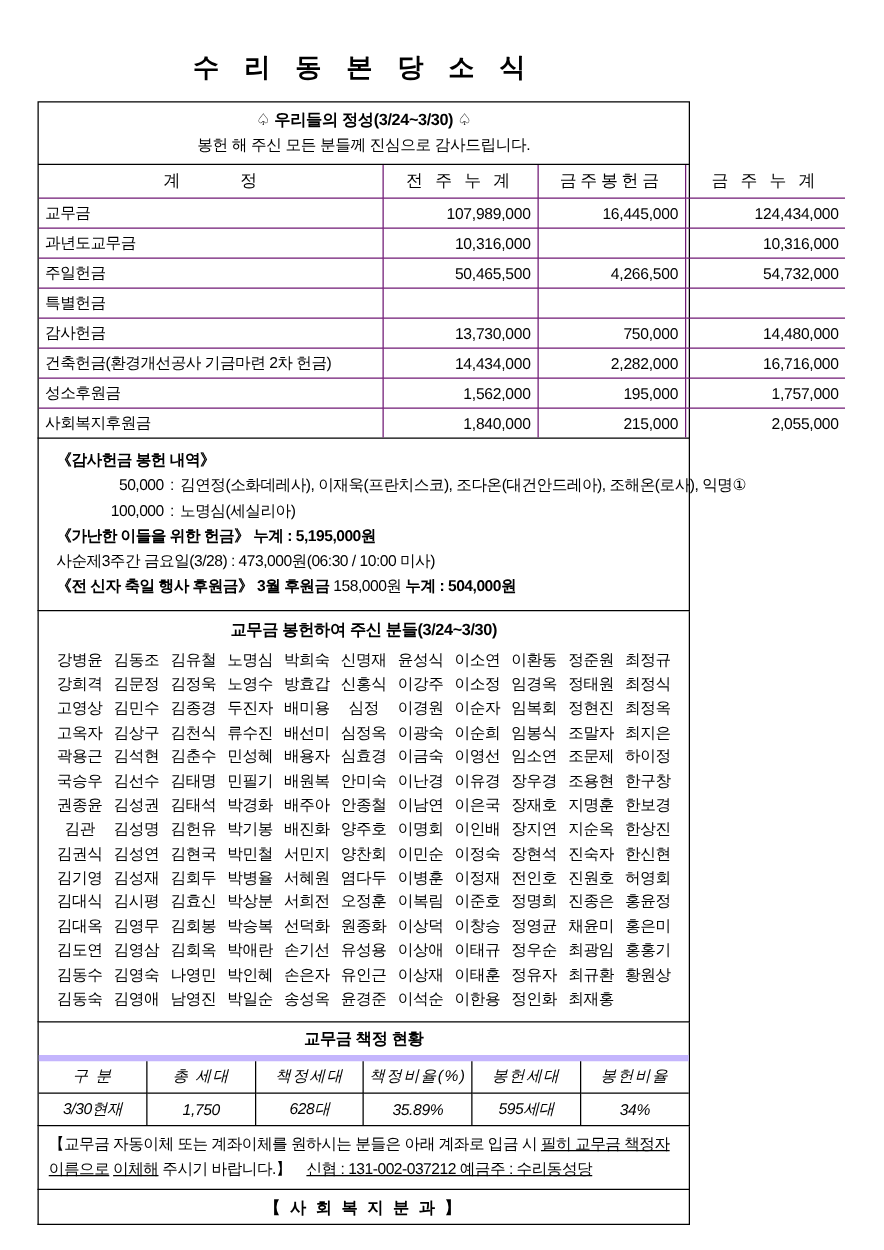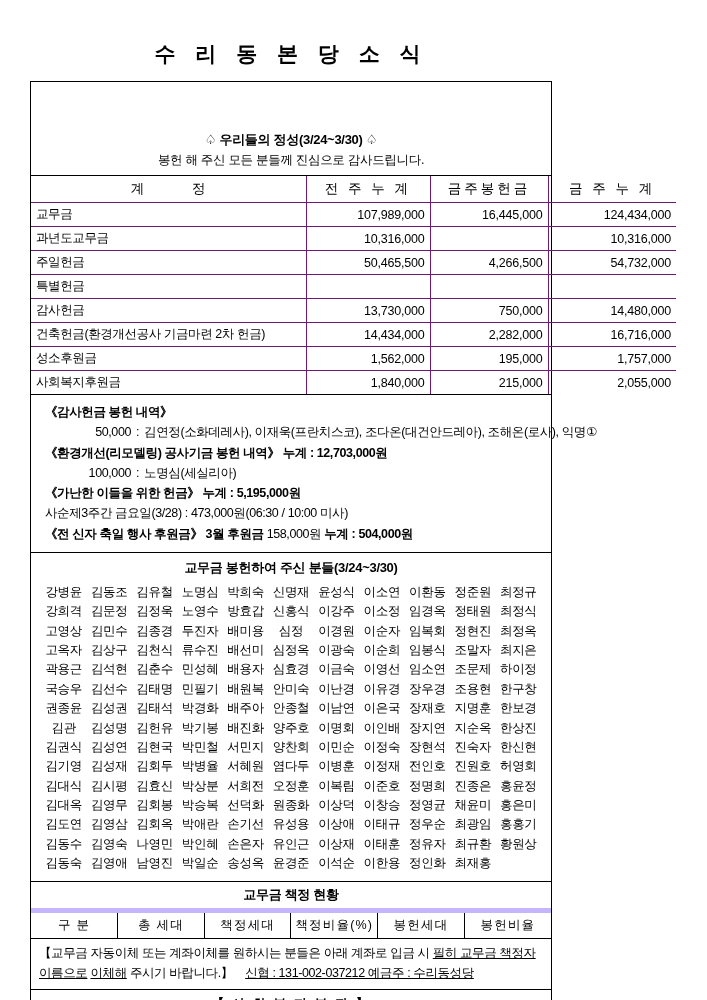--- a/index.html
+++ b/index.html
@@ -39,21 +39,20 @@
     box-sizing: border-box;
   }
   .block + .block { border-top: none; }
 
   .banner {
     text-align: center;
     font-size: 13px;
     font-weight: bold;
     padding: 5px 0 2px 0;
     letter-spacing: -0.3px;
-    margin-top: 44px;
   }
   .banner-sub {
     text-align: center;
     font-size: 12.5px;
     padding: 1px 0 6px 0;
     letter-spacing: -0.3px;
   }
 
   
   table.ftable {
@@ -140,20 +139,21 @@
     width: 100%;
     border-collapse: collapse;
     table-layout: fixed;
     font-size: 12.5px;
   }
   table.stats td {
     border: 1px solid #000;
     text-align: center;
     padding: 4px 0;
     letter-spacing: -0.3px;
+    font-style: italic;
   }
   table.stats tr:first-child td { border-top: none; }
   table.stats tr:last-child td { border-bottom: none; }
   table.stats tr td:first-child { border-left: none; }
   table.stats tr td:last-child { border-right: none; }
   table.stats td.hdr { letter-spacing: 1.2px; }
 
   
   .notice {
     padding: 5px 8px 6px 8px;
@@ -251,25 +251,20 @@
           </tr>
         </tbody>
     </table>
   </div>
 
   <div class="block">
     <div class="details">
       <div class="det-line det-head">《감사헌금 봉헌 내역》</div>
       <div class="det-line det-ind">
         <span class="amt">50,000</span><span class="sep">:</span><span>김연정(소화데레사), 이재욱(프란치스코), 조다온(대건안드레아), 조해온(로사), 익명①</span>
-      </div>
-      <div class="det-line">
-        <span class="det-head">《환경개선(리모델링) 공사기금 봉헌 내역》</span>
-        <span class="b">누계 :</span>
-        <span class="b">12,703,000원</span>
       </div>
       <div class="det-line det-ind">
         <span class="amt">100,000</span><span class="sep">:</span><span>노명심(세실리아)</span>
       </div>
       <div class="det-line">
         <span class="det-head">《가난한 이들을 위한 헌금》</span>
         <span class="b">누계 :</span>
         <span class="b">5,195,000원</span>
       </div>
       <div class="det-line">사순제3주간 금요일(3/28) : 473,000원(06:30 / 10:00 미사)</div>
@@ -493,20 +488,28 @@
     <table class="stats">
       <tbody id="stats-body">
           <tr>
             <td class="hdr">구  분</td>
             <td class="hdr">총 세대</td>
             <td class="hdr">책정세대</td>
             <td class="hdr">책정비율(%)</td>
             <td class="hdr">봉헌세대</td>
             <td class="hdr">봉헌비율</td>
           </tr>
+          <tr>
+            <td>3/30현재</td>
+            <td>1,750</td>
+            <td>628대</td>
+            <td>35.89%</td>
+            <td>595세대</td>
+            <td>34%</td>
+          </tr>
         </tbody>
     </table>
   </div>
 
   <div class="block">
     <div class="notice">
       <span>【교무금 자동이체 또는 계좌이체를 원하시는 분들은 아래 계좌로 입금 시</span>
       <span class="u">필히  교무금  책정자  이름으로</span>
       <span class="u">이체해</span>
       <span>주시기 바랍니다.】</span>

